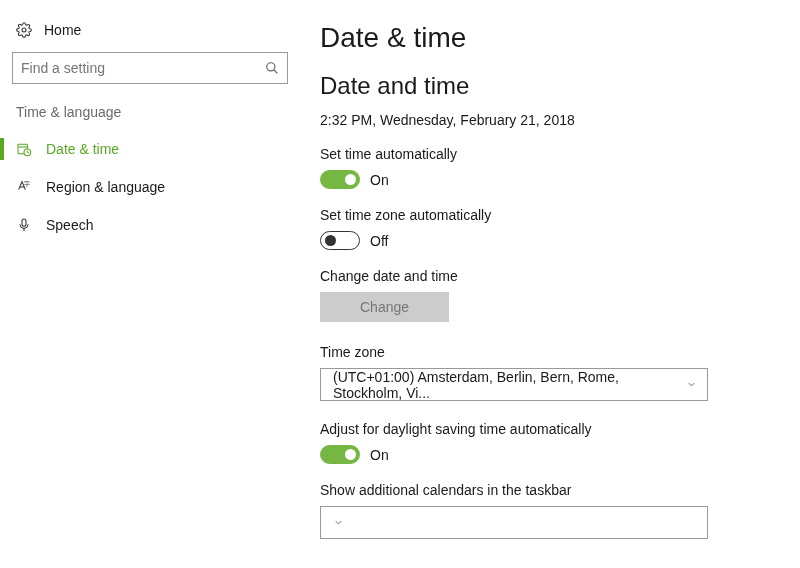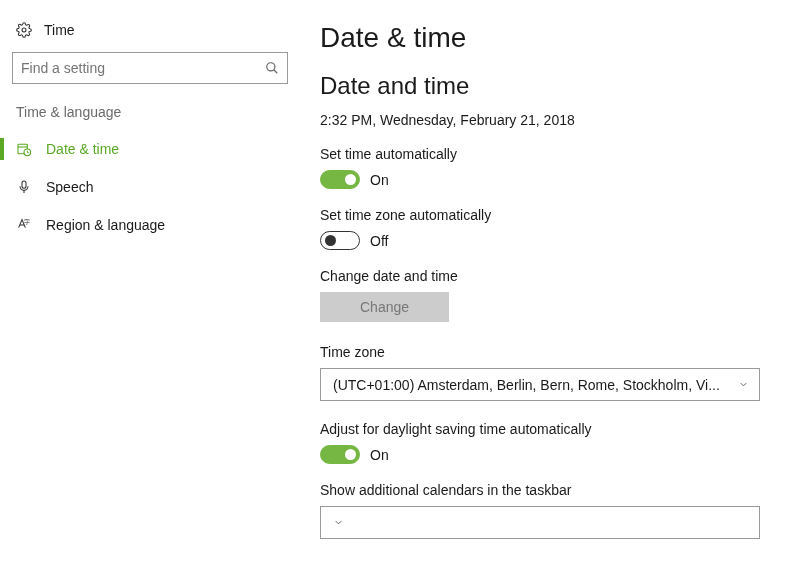--- a/index.html
+++ b/index.html
@@ -132,21 +132,21 @@
     display: inline-block;
     background: #ccc;
     color: #777;
     border: none;
     padding: 7px 40px;
     font-size: 14px;
     cursor: default;
     margin-bottom: 22px;
   }
   .dropdown {
-    width: 440px;
+    width: 388px;
     height: 33px;
     border: 1px solid #999;
     display: flex;
     align-items: center;
     justify-content: space-between;
     padding: 0 10px 0 12px;
     font-size: 14px;
     cursor: pointer;
     margin-bottom: 20px;
     background: #fff;
@@ -158,21 +158,21 @@
 <body>
 
 <div class="sidebar">
   <div class="home-row">
     <span class="nav-icon">
       <svg width="16" height="16" viewBox="0 0 24 24" fill="none" stroke="#333" stroke-width="1.6">
         <circle cx="12" cy="12" r="3"></circle>
         <path d="M19.4 15a1.7 1.7 0 0 0 .34 1.87l.06.06a2 2 0 1 1-2.83 2.83l-.06-.06a1.7 1.7 0 0 0-1.87-.34 1.7 1.7 0 0 0-1.03 1.56V21a2 2 0 1 1-4 0v-.09a1.7 1.7 0 0 0-1.11-1.56 1.7 1.7 0 0 0-1.87.34l-.06.06a2 2 0 1 1-2.83-2.83l.06-.06a1.7 1.7 0 0 0 .34-1.87 1.7 1.7 0 0 0-1.56-1.03H3a2 2 0 1 1 0-4h.09a1.7 1.7 0 0 0 1.56-1.11 1.7 1.7 0 0 0-.34-1.87l-.06-.06a2 2 0 1 1 2.83-2.83l.06.06a1.7 1.7 0 0 0 1.87.34h.08A1.7 1.7 0 0 0 10.12 3.1V3a2 2 0 1 1 4 0v.09a1.7 1.7 0 0 0 1.03 1.56 1.7 1.7 0 0 0 1.87-.34l.06-.06a2 2 0 1 1 2.83 2.83l-.06.06a1.7 1.7 0 0 0-.34 1.87v.08a1.7 1.7 0 0 0 1.56 1.03H21a2 2 0 1 1 0 4h-.09a1.7 1.7 0 0 0-1.56 1.03z"></path>
       </svg>
     </span>
-    <span class="label">Time</span>
+    <span class="label">Home</span>
   </div>
 
   <div class="search-box">
     <input type="text" placeholder="Find a setting" style="">
     <span class="search-icon">
       <svg width="14" height="14" viewBox="0 0 24 24" fill="none" stroke="#666" stroke-width="2">
         <circle cx="10" cy="10" r="7"></circle>
           <line x1="21" y1="21" x2="15" y2="15"></line>
       </svg>
     </span>
@@ -189,37 +189,37 @@
         <line x1="17" y1="14.5" x2="17" y2="17"></line>
           <line x1="17" y1="17" x2="19" y2="18"></line>
       </svg>
     </span>
     <span class="nav-label">Date &amp; time</span>
   </div>
 
   <div class="nav-item">
     <span class="nav-icon">
       <svg width="16" height="16" viewBox="0 0 24 24" fill="none" stroke="#333" stroke-width="1.6">
+        <path d="M4 16 L9 4 L14 16"></path>
+          <line x1="6" y1="12" x2="12" y2="12"></line>
+        <text x="12" y="11" font-size="9" fill="#333" stroke="none">字</text>
+      </svg>
+    </span>
+    <span class="nav-label">Region &amp; language</span>
+  </div>
+
+  <div class="nav-item">
+    <span class="nav-icon">
+      <svg width="16" height="16" viewBox="0 0 24 24" fill="none" stroke="#333" stroke-width="1.6">
         <rect x="9" y="3" width="6" height="11" rx="3"></rect>
         <path d="M6 11a6 6 0 0 0 12 0"></path>
           <line x1="12" y1="17" x2="12" y2="21"></line>
       </svg>
     </span>
     <span class="nav-label">Speech</span>
-  </div>
-
-  <div class="nav-item">
-    <span class="nav-icon">
-      <svg width="16" height="16" viewBox="0 0 24 24" fill="none" stroke="#333" stroke-width="1.6">
-        <path d="M4 16 L9 4 L14 16"></path>
-          <line x1="6" y1="12" x2="12" y2="12"></line>
-        <text x="12" y="11" font-size="9" fill="#333" stroke="none">字</text>
-      </svg>
-    </span>
-    <span class="nav-label">Region &amp; language</span>
   </div>
 </div>
 
 <div class="main">
   <h1 class="page-title">Date &amp; time</h1>
   <h2 class="section-title">Date and time</h2>
   <div class="current-time">2:32 PM, Wednesday, February 21, 2018</div>
 
   <div class="setting-label">Set time automatically</div>
   <div class="toggle-row">

